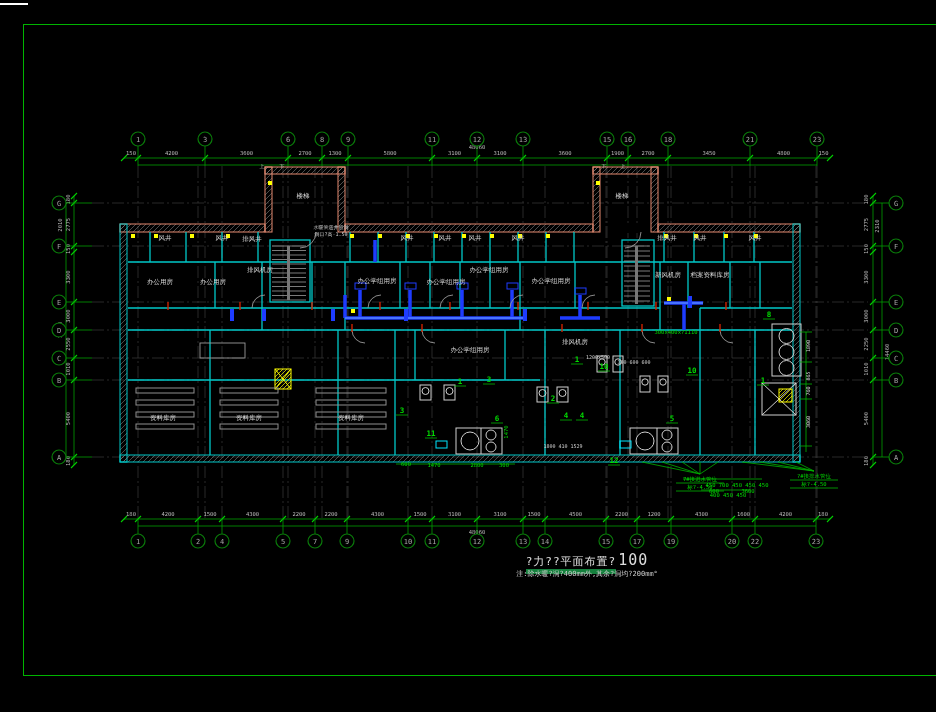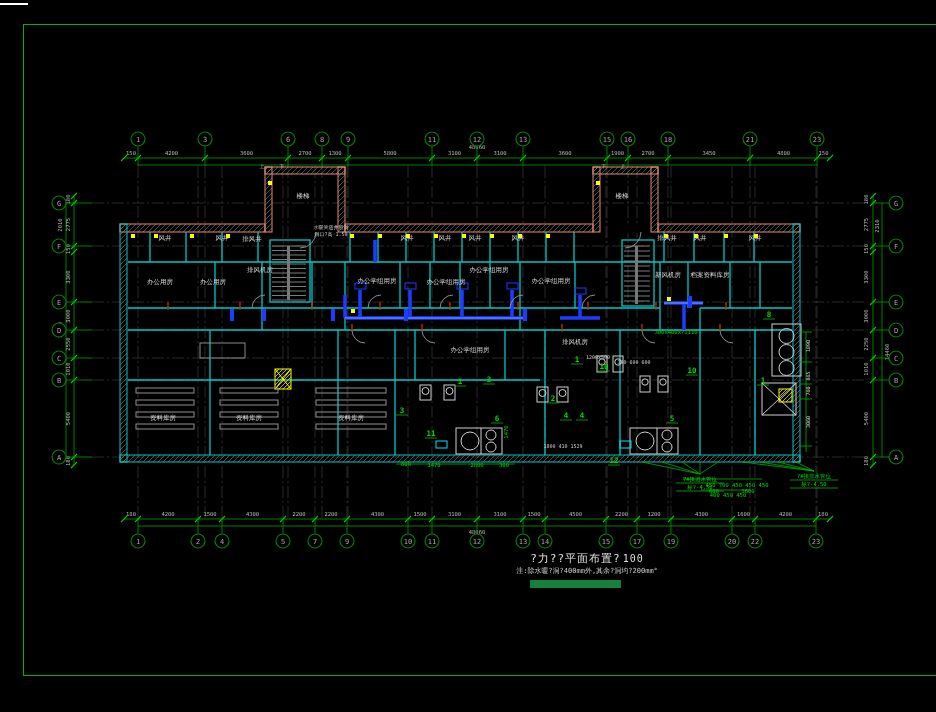--- a/index.html
+++ b/index.html
@@ -33,22 +33,22 @@
   .dtxt{fill:#b9b9b9;font-size:5.5px;}
   .btxt{fill:#a8a8a8;font-size:7px;}
   .bub{stroke:#0a7a0a;stroke-width:1.2;fill:#000;}
   .rtxt{fill:#d9d9d9;font-size:6.5px;}
   .ntxt{fill:#cfcfcf;font-size:5px;}
   .wtxt{fill:#cfcfcf;font-size:5px;}
   .gtxt{fill:#00dc00;font-size:5.5px;}
   .ctxt{fill:#00dc00;font-size:7.5px;font-weight:bold;}
   #title-block{position:absolute;left:462px;top:551px;width:250px;text-align:center;color:#e2e2e2;}
   #title-line{font-size:11px;letter-spacing:1px;}
-  #title-main{border-bottom:8px solid #15803d;padding-bottom:15px;}
-  #title-scale{font-size:10px;margin-left:2px;color:#dedede;}
+  #title-main{border-bottom:5px solid #15803d;padding-bottom:1px;}
+  #title-scale{font-size:15px;margin-left:2px;color:#dedede;}
   #title-note{font-size:7px;margin-top:0;color:#cfcfcf;white-space:nowrap;}
 </style>
 </head>
 <body>
 
 <div id="stage">
   <div id="white-tick"></div>
   <div id="frame"></div>
 
   <svg id="plan" width="936" height="712" viewBox="0 0 936 712">

